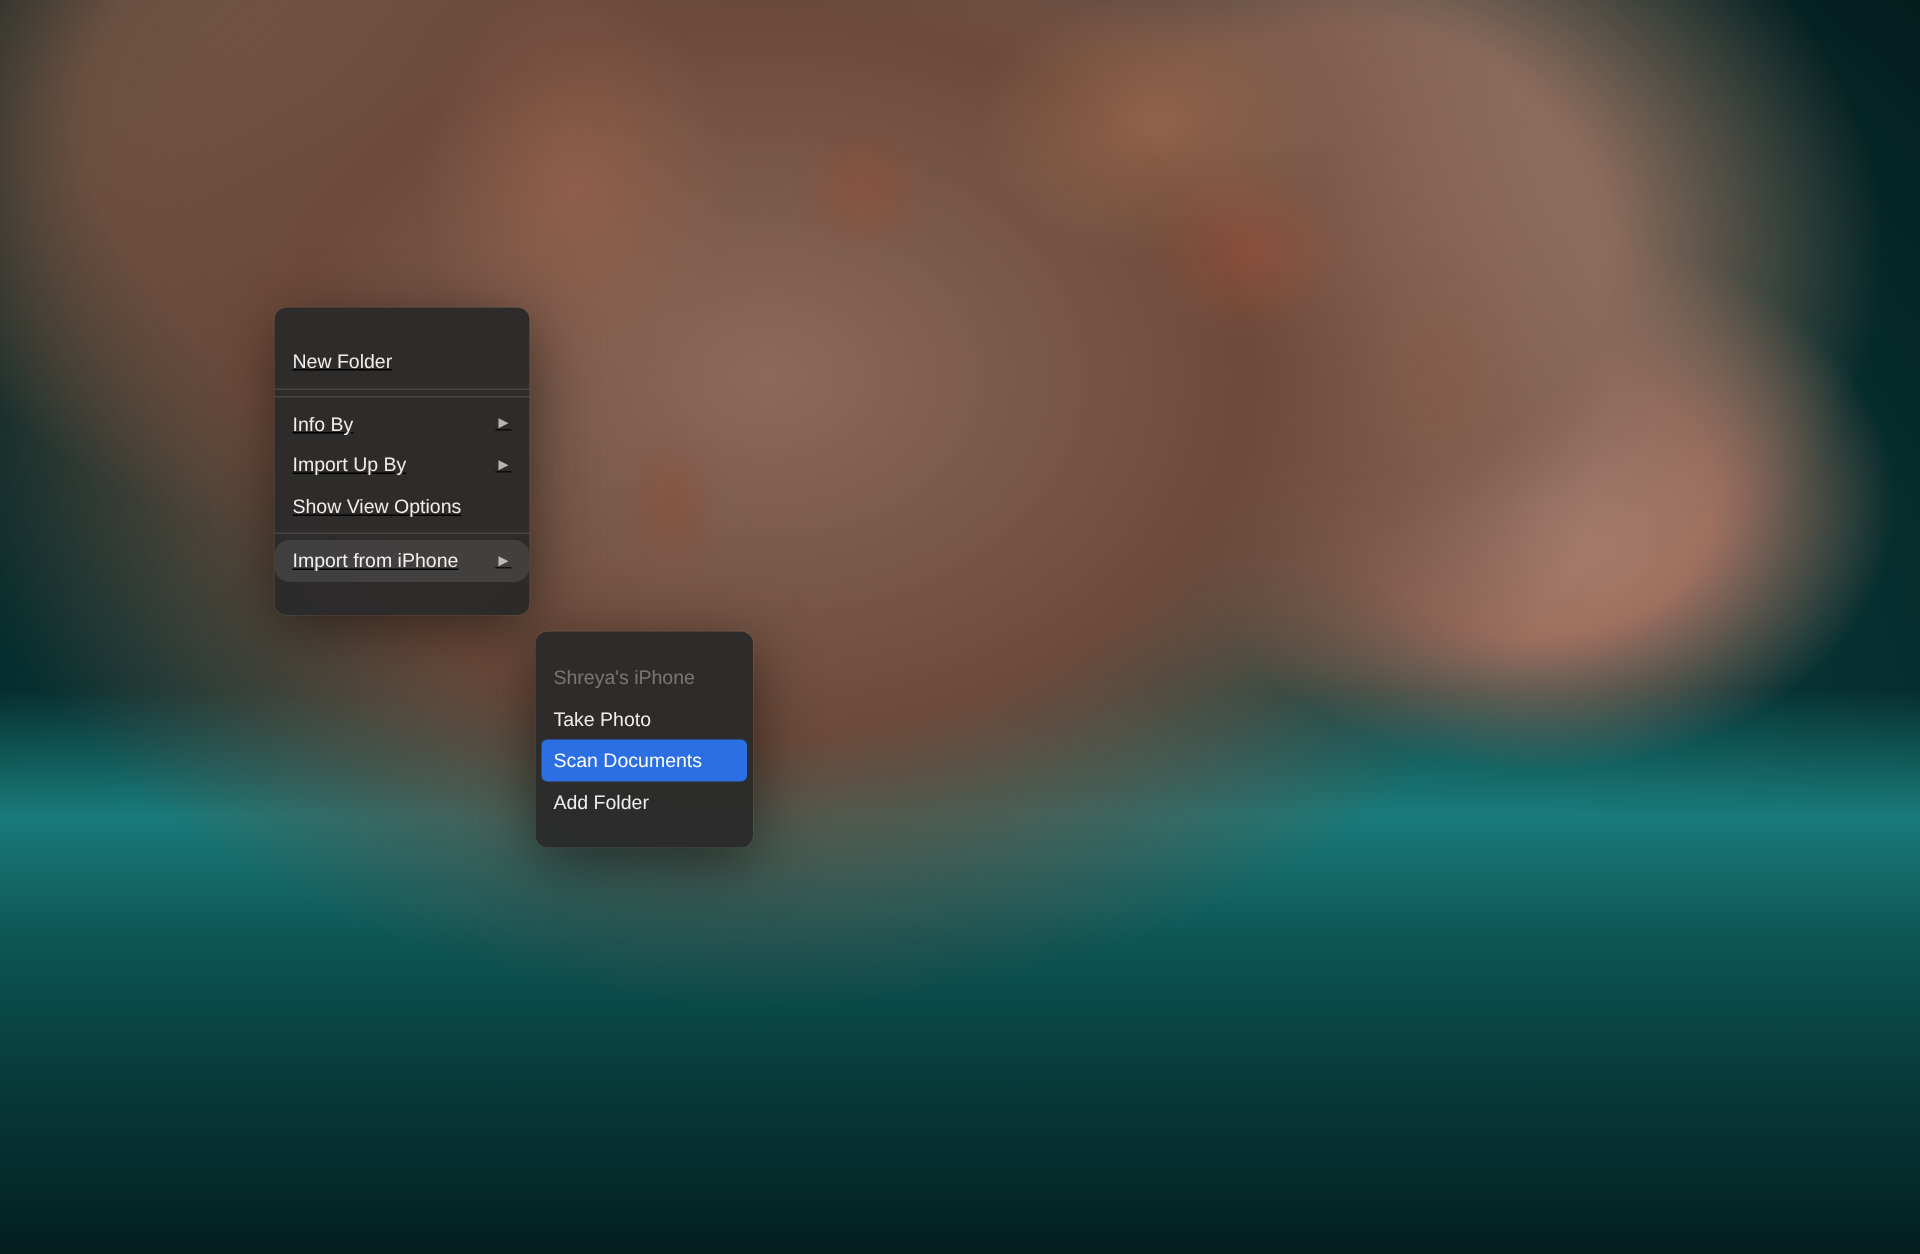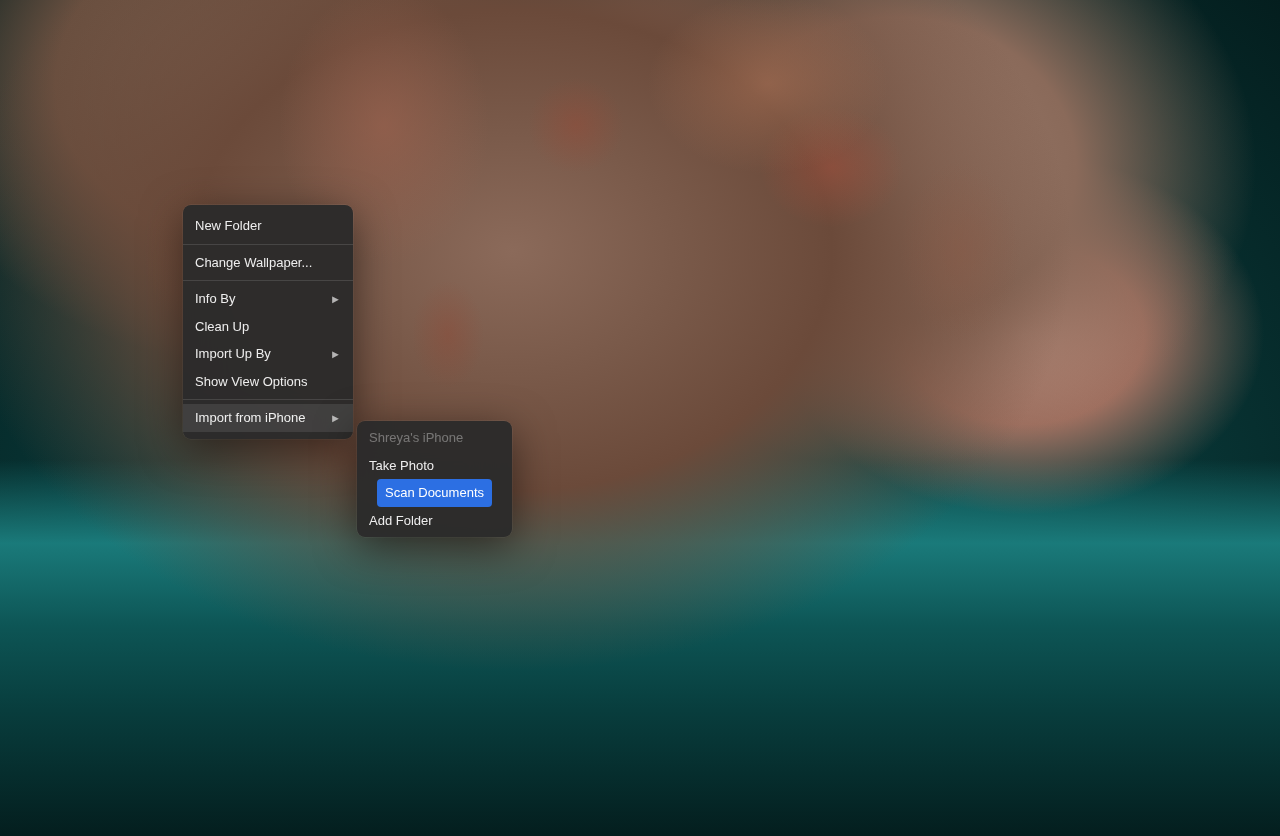--- a/index.html
+++ b/index.html
@@ -58,24 +58,25 @@
 
     
     .context-menu {
       position: absolute;
       left: 183px;
       top: 205px;
       background: rgba(42, 42, 42, 0.95);
       backdrop-filter: blur(20px);
       -webkit-backdrop-filter: blur(20px);
       border-radius: 8px;
-      padding: 7px 0;
+      padding: 22px 0;
       min-width: 170px;
       box-shadow: 0 10px 40px rgba(0,0,0,0.5), 0 0 0 0.5px rgba(255,255,255,0.12);
       z-index: 100;
+      text-decoration: underline;
     }
 
     .menu-item {
       display: flex;
       align-items: center;
       justify-content: space-between;
       padding: 4px 12px;
       font-size: 13px;
       color: rgba(255,255,255,0.92);
       cursor: default;
@@ -89,32 +90,33 @@
     }
 
     .menu-item .chevron {
       font-size: 11px;
       opacity: 0.7;
       margin-left: 8px;
     }
 
     .menu-item.has-submenu-open {
       background: rgba(100,100,100,0.35);
+      border-radius: 10px;
     }
 
     
     .submenu {
       position: absolute;
       left: 357px;
       top: 421px;
       background: rgba(42, 42, 42, 0.95);
       backdrop-filter: blur(20px);
       -webkit-backdrop-filter: blur(20px);
       border-radius: 8px;
-      padding: 3px 0;
+      padding: 17px 0;
       min-width: 145px;
       box-shadow: 0 10px 40px rgba(0,0,0,0.5), 0 0 0 0.5px rgba(255,255,255,0.12);
       z-index: 101;
     }
 
     .submenu-item {
       display: flex;
       align-items: center;
       padding: 4px 12px;
       font-size: 13px;
@@ -123,50 +125,44 @@
       line-height: 1.5;
     }
 
     .submenu-item.disabled {
       color: rgba(255,255,255,0.35);
     }
 
     .submenu-item.highlighted {
       background: #2c6fe3;
       border-radius: 4px;
-      margin: 0 20px;
+      margin: 0 4px;
       padding: 4px 8px;
       color: white;
     }
   </style>
 </head>
 <body>
 
 <div class="desktop-bg"></div>
 <div class="rock-layer"></div>
 <div class="rock-detail"></div>
 
 <div class="context-menu">
 
   <div class="menu-item">
     <span>New Folder</span>
   </div>
   <div class="menu-separator"></div>
 
-  <div class="menu-item">
-    <span>Change Wallpaper...</span>
-  </div>
   <div class="menu-separator"></div>
 
   <div class="menu-item">
     <span>Info By</span>
     <span class="chevron">►</span>
-  </div>
-  <div class="menu-item">
-    <span>Clean Up</span>
   </div>
   <div class="menu-item">
     <span>Import Up By</span>
     <span class="chevron">►</span>
   </div>
   <div class="menu-item">
     <span>Show View Options</span>
   </div>
   <div class="menu-separator"></div>
 

